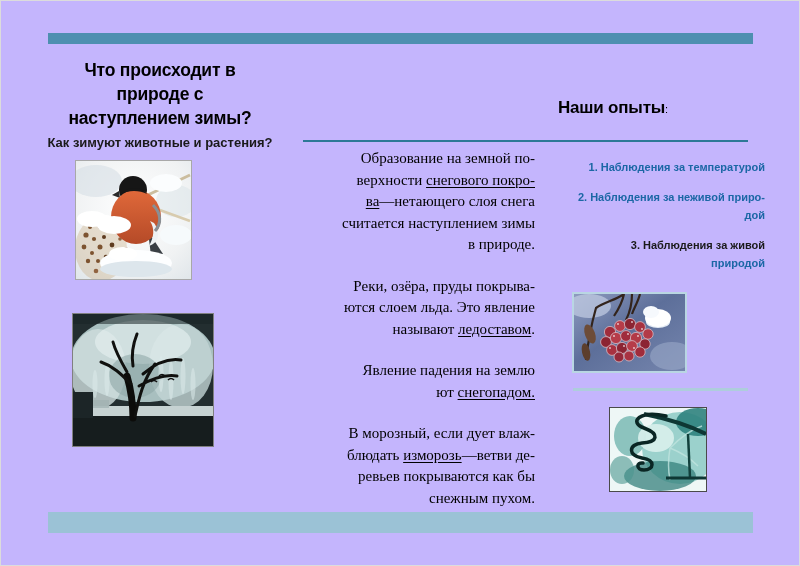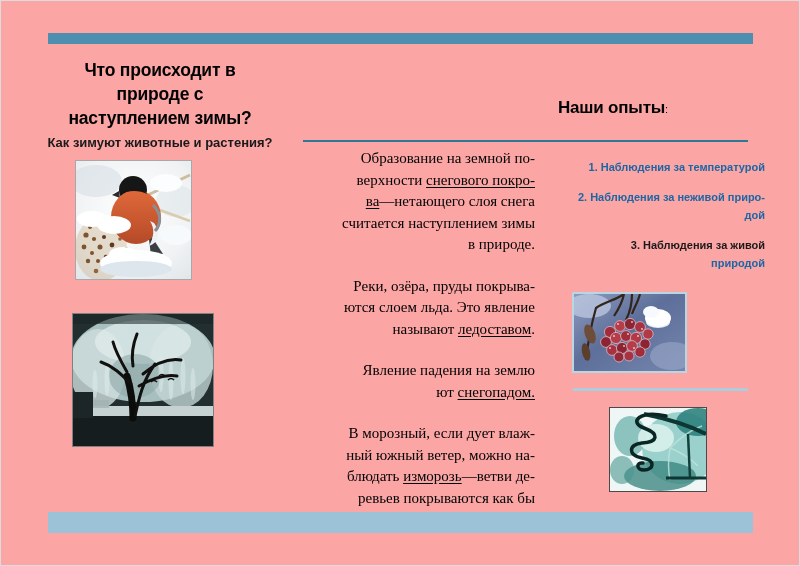--- a/index.html
+++ b/index.html
@@ -1,17 +1,17 @@
 <!DOCTYPE html>
 <html><head>
 <meta charset="utf-8">
 <style>
   html,body{margin:0;padding:0;background:#fff;}
   .page{
-    position:relative;width:800px;height:566px;background:#fca5a5;overflow:hidden;
+    position:relative;width:800px;height:566px;background:#c4b5fd;overflow:hidden;
     font-family:"Liberation Sans",sans-serif;
     box-shadow:inset 0 0 0 1px #dcdcdc;
   }
   .abs{position:absolute;}
   
   .top-bar{left:48px;top:33px;width:705px;height:11px;background:var(--topbar);}
   .bottom-bar{left:48px;top:512px;width:705px;height:21px;background:var(--bottombar);}
   .mid-rule{left:303px;top:140px;width:445px;height:2px;background:var(--rule);}
   .light-rule{left:573px;top:388px;width:175px;height:3px;background:var(--lightrule);}
   
@@ -158,21 +158,20 @@
         <div class="tline"><span>Реки, озёра, пруды покрыва-</span></div>
         <div class="tline"><span>ются слоем льда. Это явление</span></div>
         <div class="tline"><span>называют </span><span class="u">ледоставом</span><span>.</span></div>
       </div>
       <div class="para">
         <div class="tline"><span>Явление падения на землю</span></div>
         <div class="tline"><span>ют </span><span class="u">снегопадом.</span></div>
       </div>
       <div class="para">
         <div class="tline"><span>В морозный, если дует влаж-</span></div>
-        <div class="tline"><span>ный южный ветер, можно на-</span></div>
         <div class="tline"><span>блюдать </span><span class="u">изморозь</span><span>—ветви де-</span></div>
         <div class="tline"><span>ревьев покрываются как бы</span></div>
         <div class="tline"><span>снежным пухом.</span></div>
       </div>
     </div>
 
   <div class="abs experiments-heading">
     <span>Наши опыты</span><span class="colon">:</span>
   </div>
 

